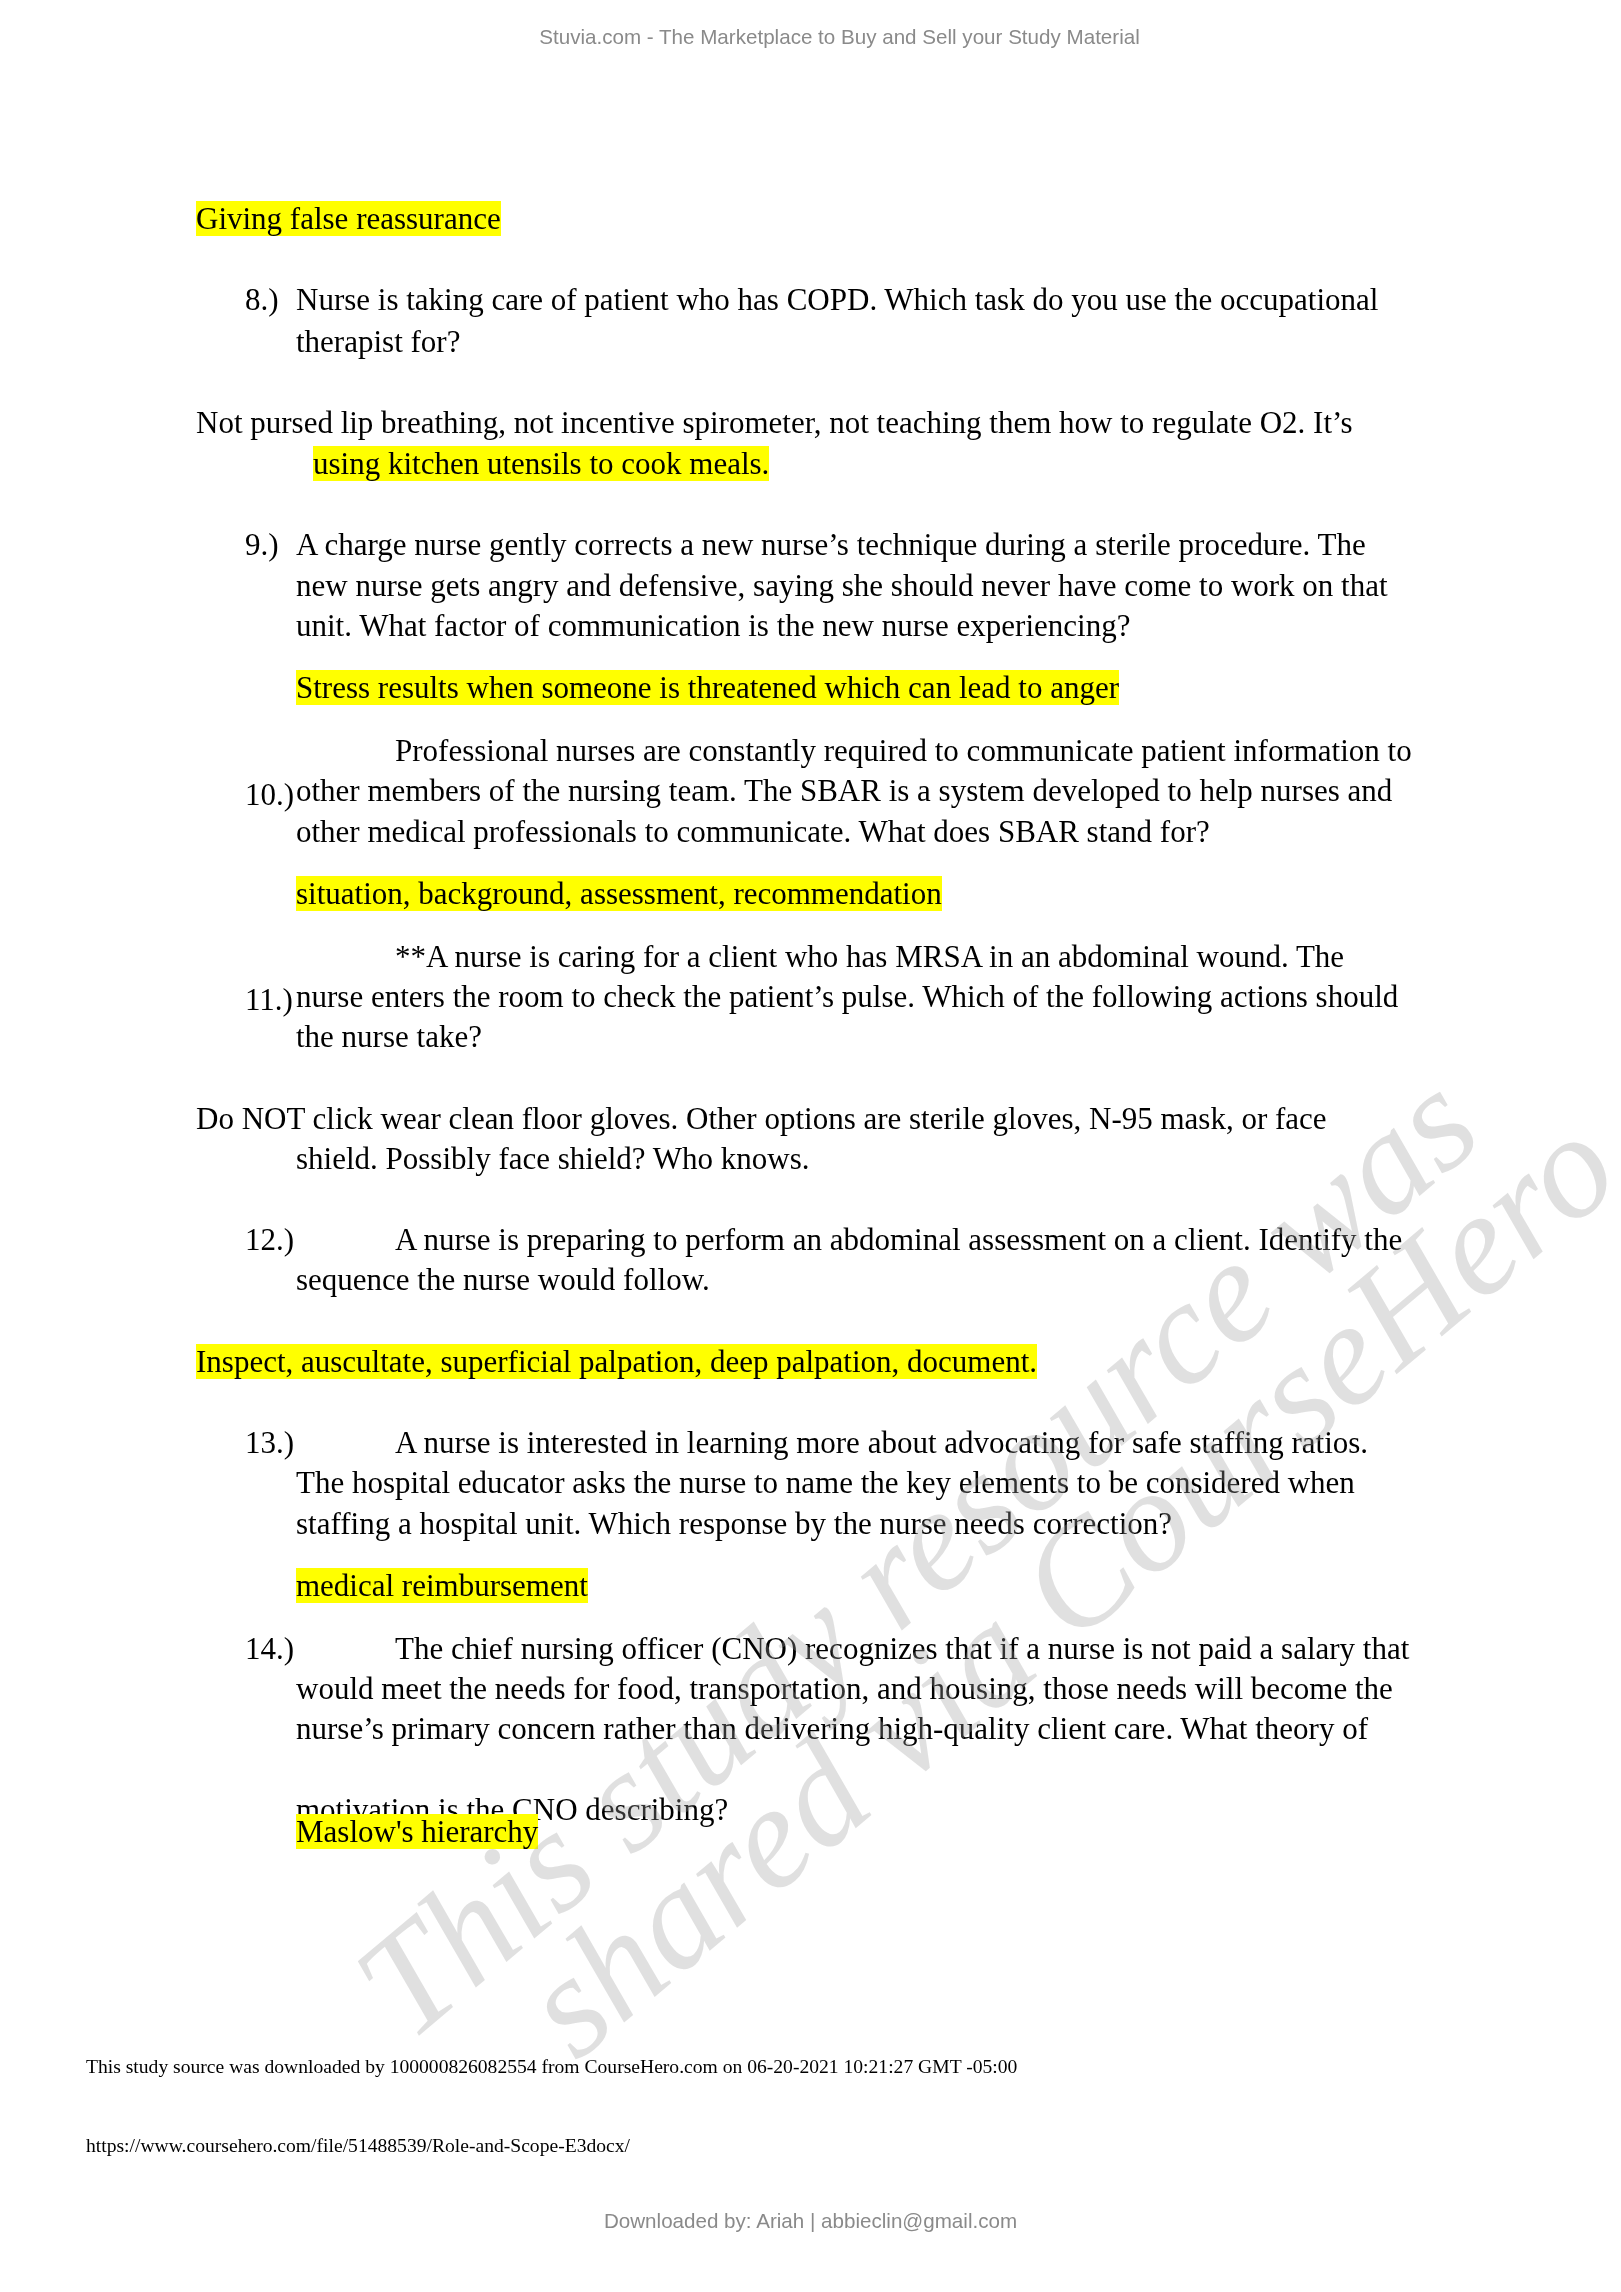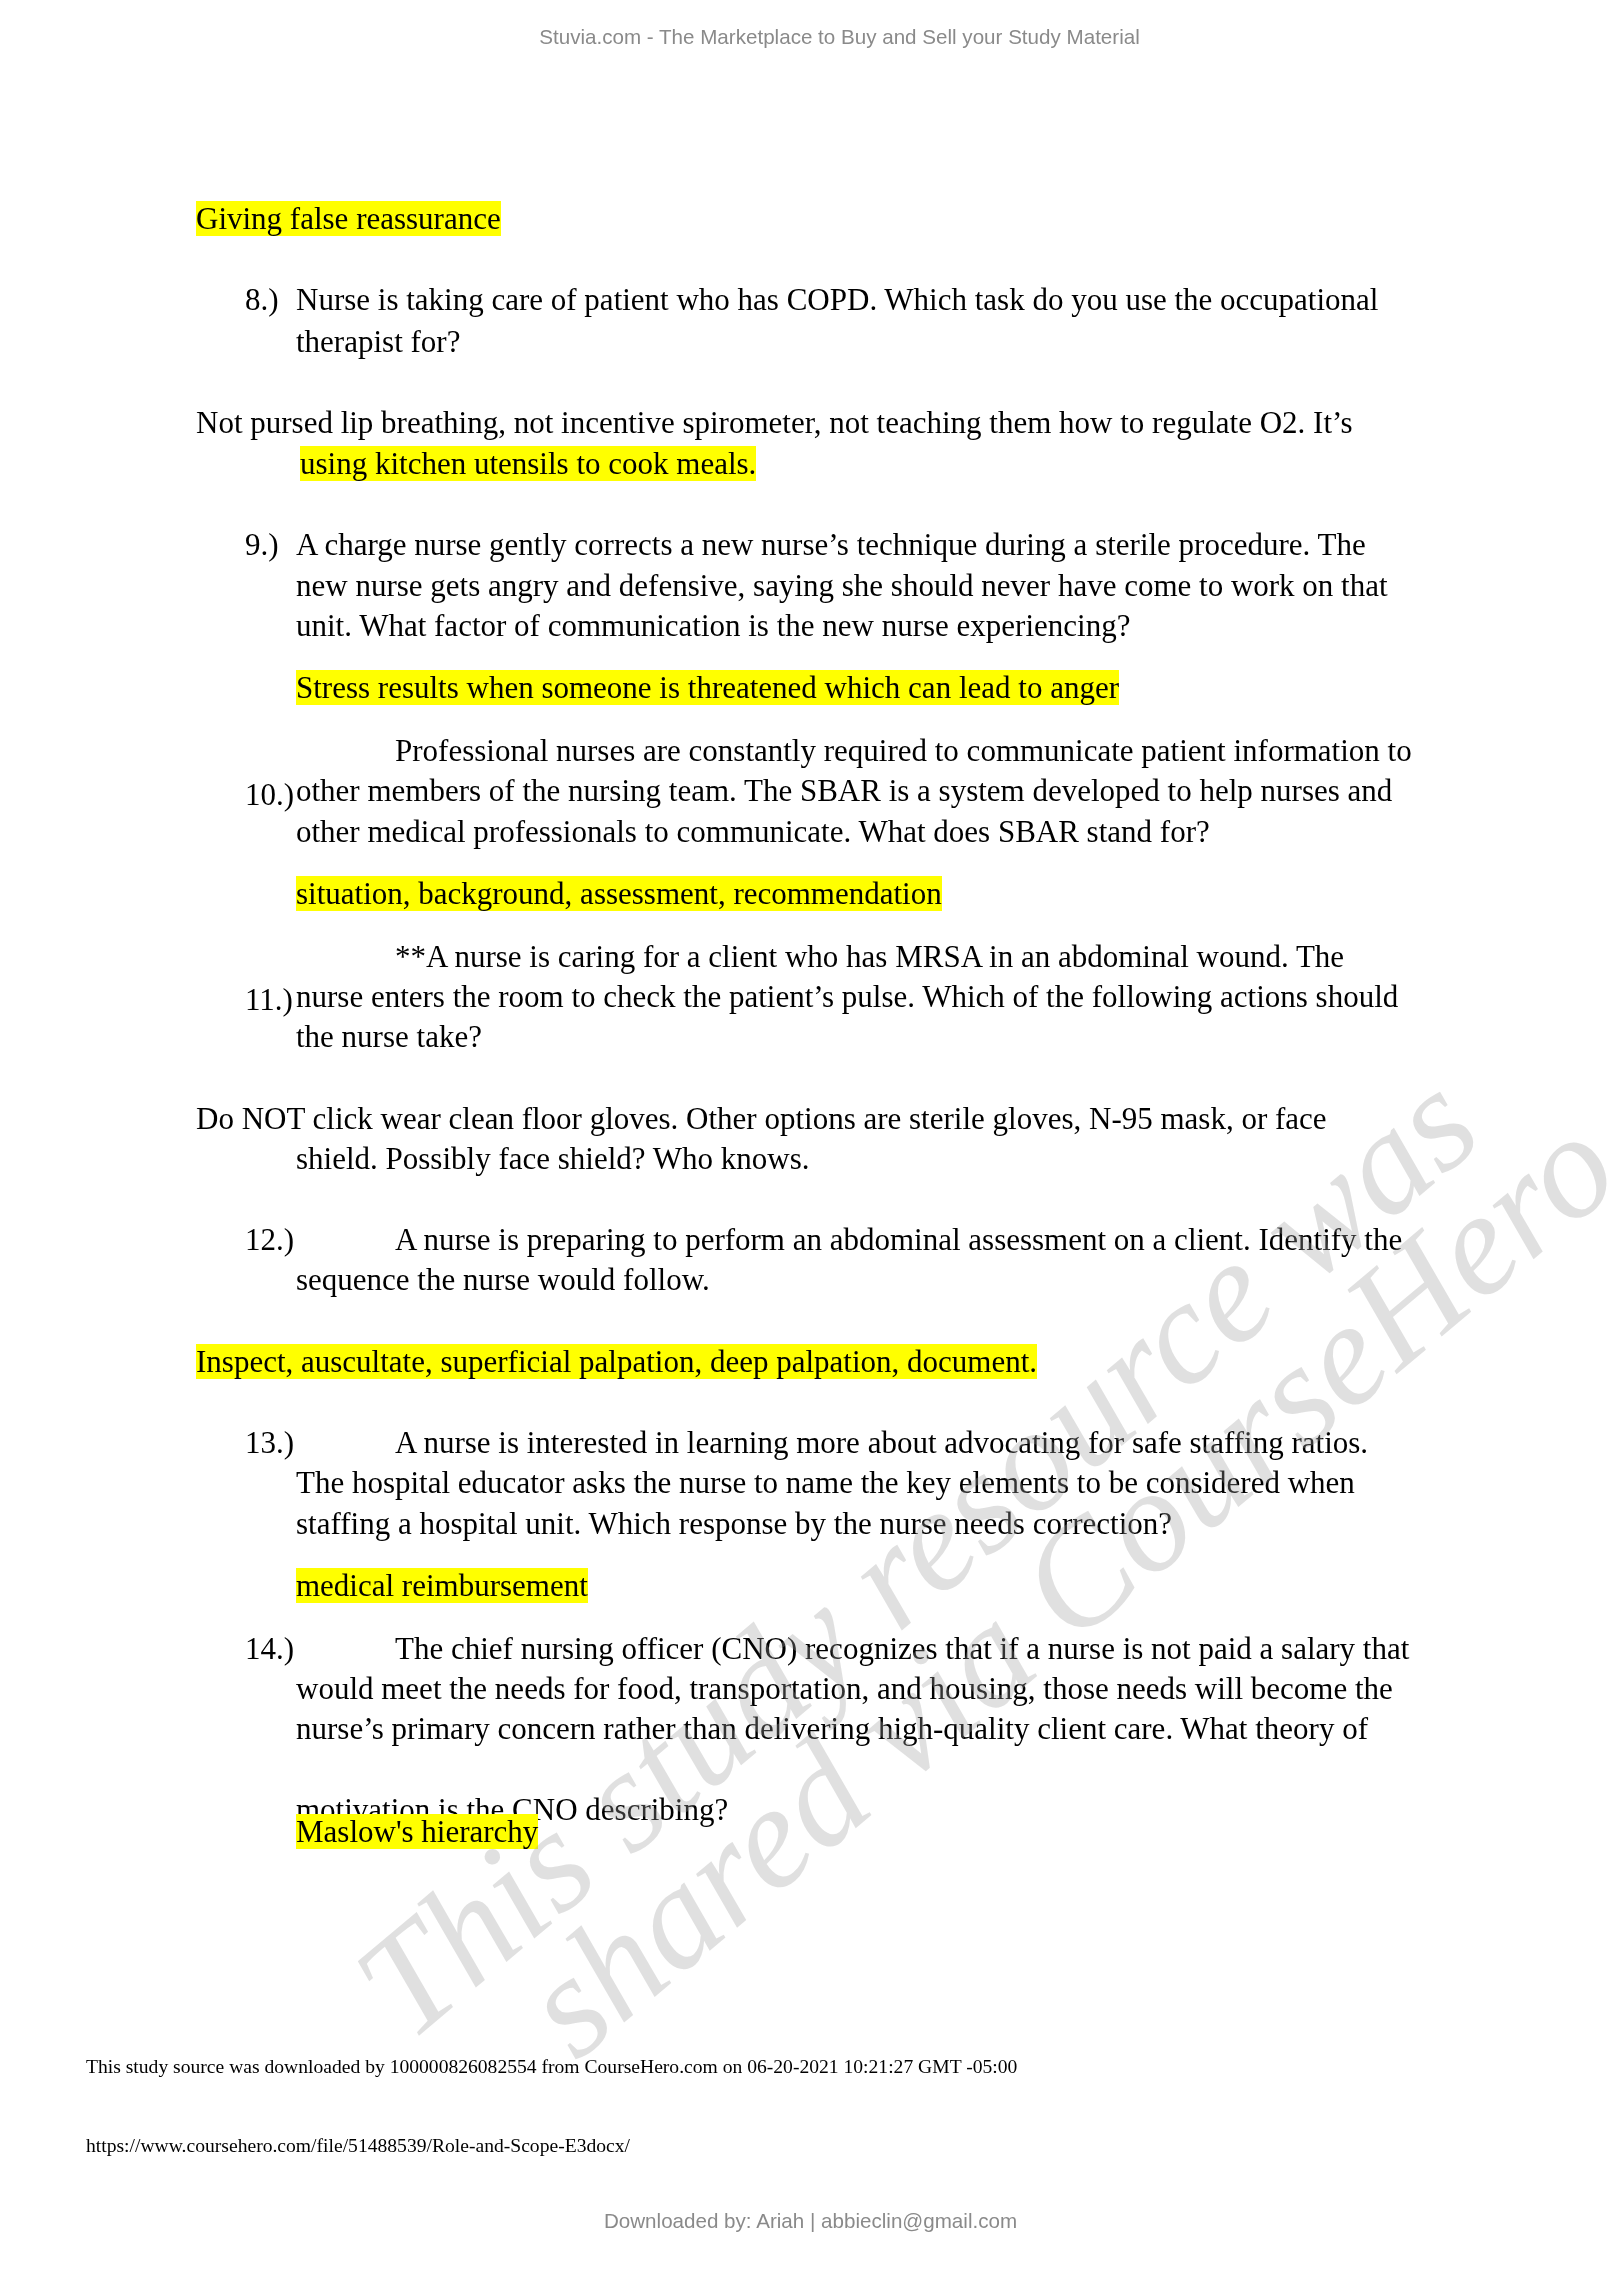--- a/index.html
+++ b/index.html
@@ -36,21 +36,21 @@
 
   <div class="doc">
 
     <div class="line" style="left:196px; top:198px;"><span class="hl">Giving false reassurance</span></div>
 
     <div>
       <span class="num" style="top:279px;">8.)</span>
       <span class="line" style="left:296px; top:279px;">Nurse is taking care of patient who has COPD.  Which task do you use the occupational</span>
       <span class="line" style="left:296px; top:321px;">therapist for?</span>
       <span class="line" style="left:196px; top:402px;">Not pursed lip breathing, not incentive spirometer, not teaching them how to regulate O2.  It’s</span>
-      <span class="line" style="left:280px; top:443px;padding-left:20px;"><span class="hl">using kitchen utensils to cook meals.</span></span>
+      <span class="line" style="left:293px; top:443px;padding-left:20px;"><span class="hl">using kitchen utensils to cook meals.</span></span>
     </div>
 
     <div>
       <span class="num" style="top:524px;">9.)</span>
       <span class="line" style="left:296px; top:524px;">A charge nurse gently corrects a new nurse’s technique during a sterile procedure. The</span>
       <span class="line" style="left:296px; top:565px;">new nurse gets angry and defensive, saying she should never have come to work on that</span>
       <span class="line" style="left:296px; top:605px;">unit. What factor of communication is the new nurse experiencing?</span>
       <span class="line" style="left:296px; top:667px;"><span class="hl">Stress results when someone is threatened which can lead to anger</span></span>
     </div>
 

